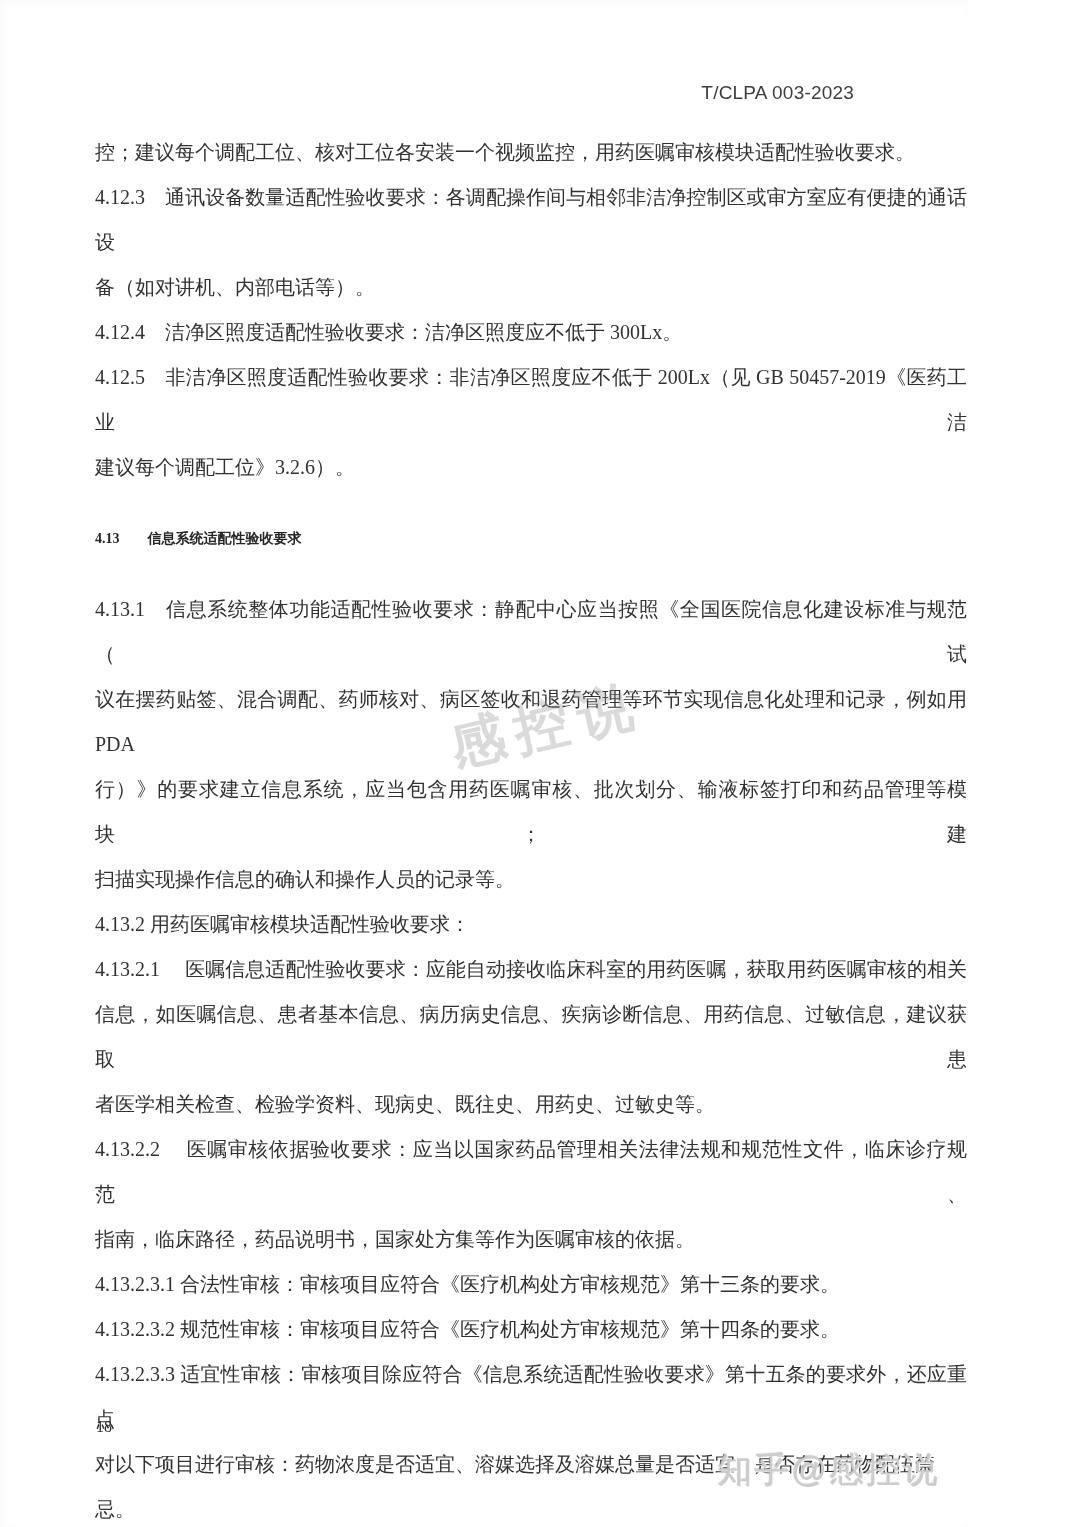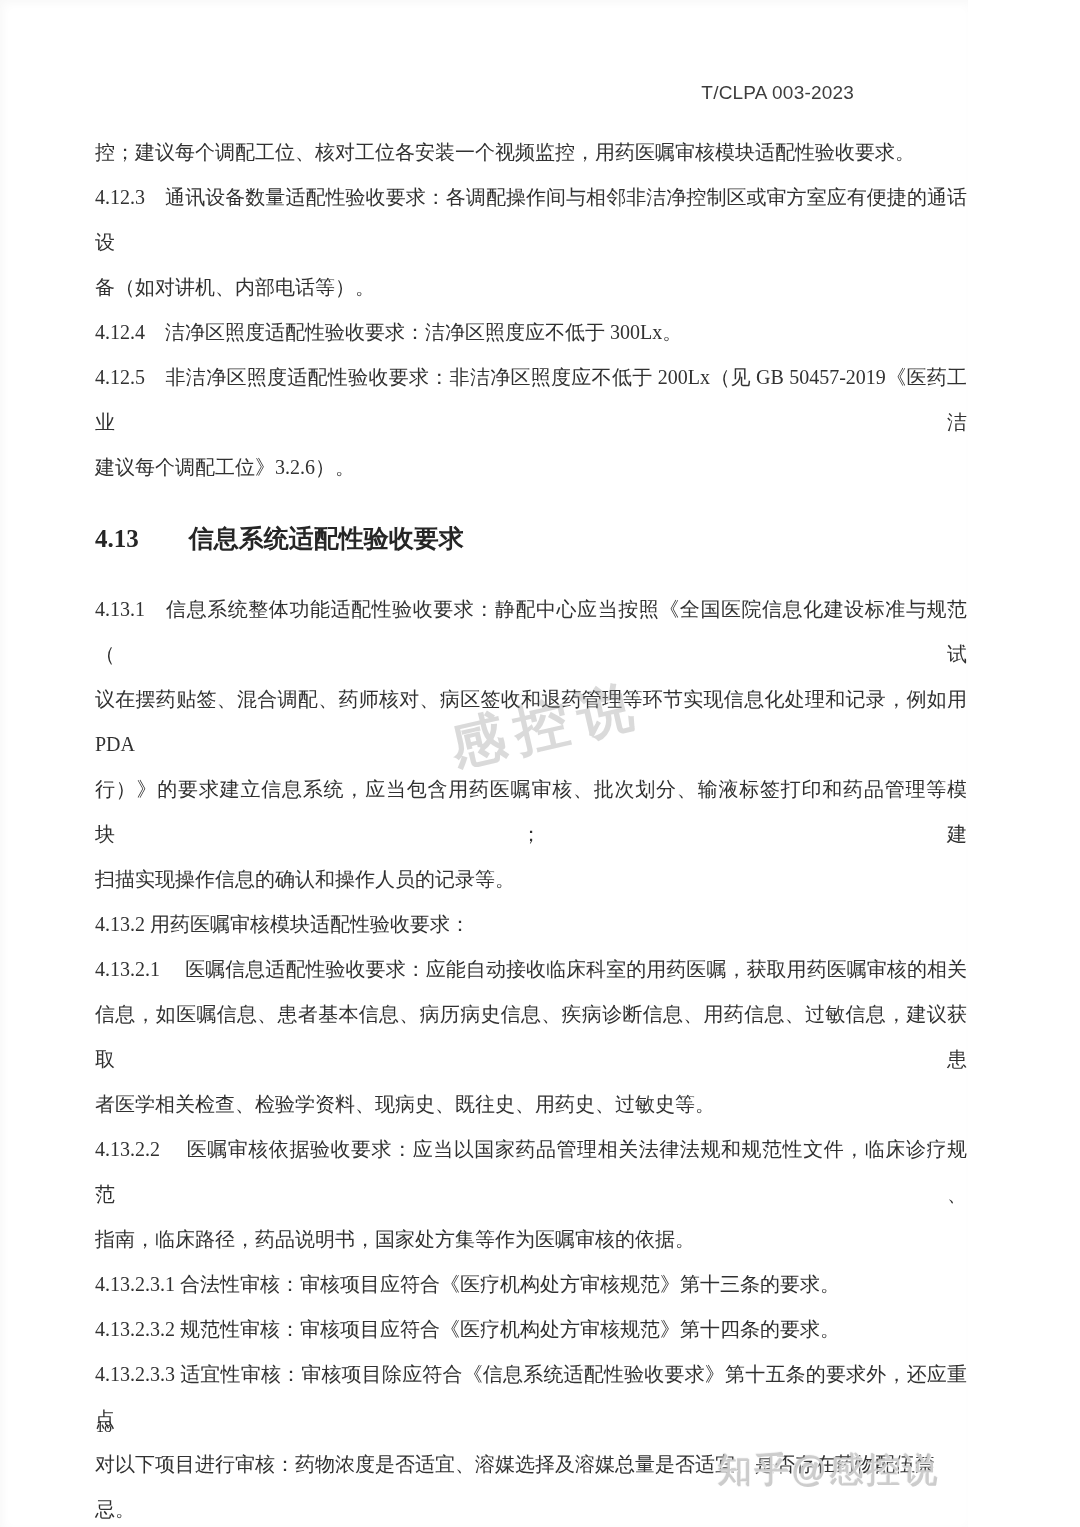--- a/index.html
+++ b/index.html
@@ -38,21 +38,21 @@
   .line {
     white-space: normal;
   }
   .line.j {
     text-align: justify;
     text-align-last: justify;
     text-justify: inter-character;
   }
   .line.h {
     font-weight: bold;
-    font-size: 25px;
+    font-size: 14px;
     margin: 26px 0;
     color: #262626;
   }
   .watermark-center {
     position: absolute;
     left: 443px;
     top: 712px;
     font-size: 55px;
     letter-spacing: 10px;
     color: rgba(140, 140, 140, 0.32);

